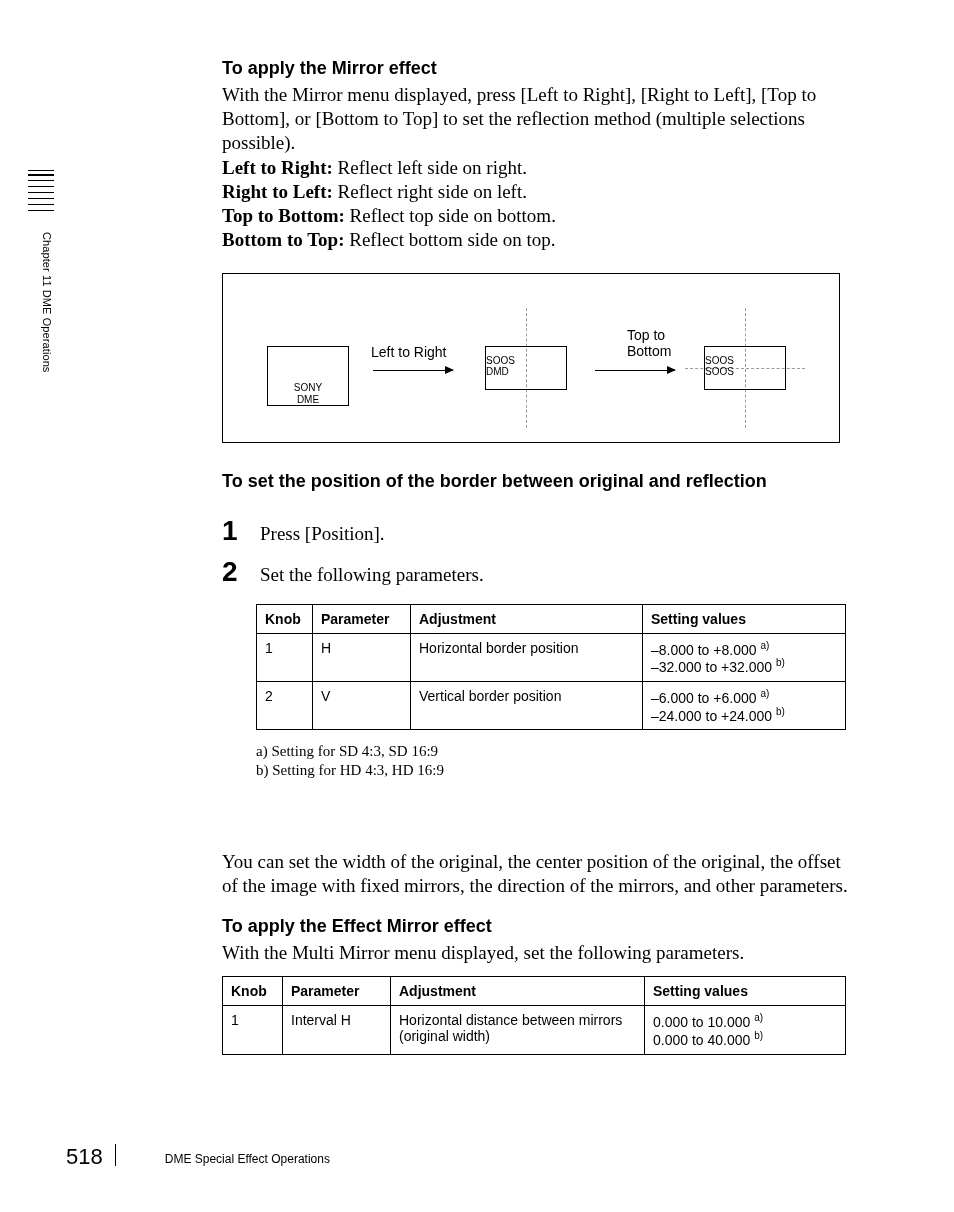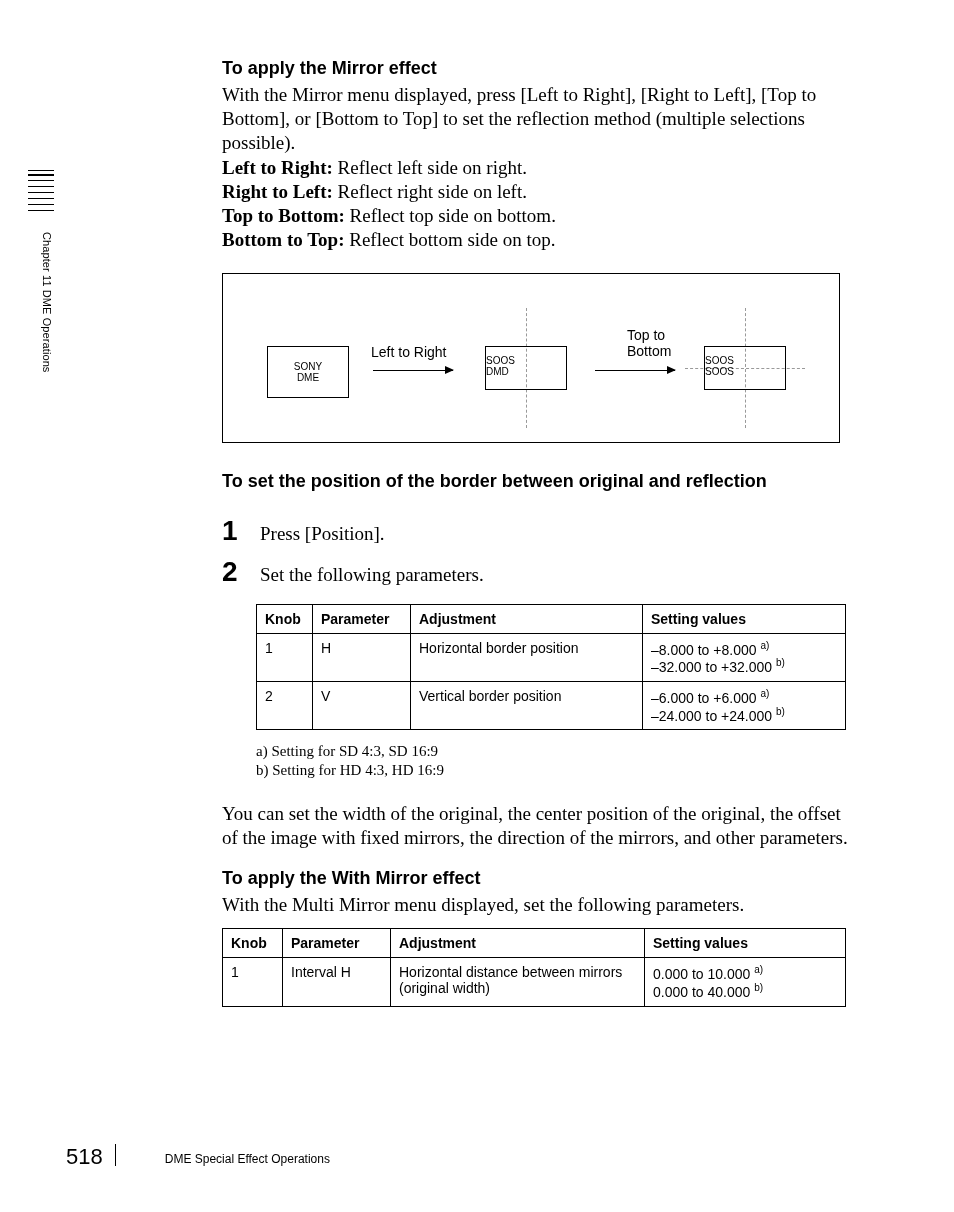--- a/index.html
+++ b/index.html
@@ -28,21 +28,21 @@
   .content { position: absolute; left: 222px; top: 58px; width: 630px; }
 
   .h-sub { font-family: Helvetica, Arial, sans-serif; font-weight: bold; font-size: 18px; margin-bottom: 4px; }
   .body-para { font-size: 19px; line-height: 1.25; margin-bottom: 2px; }
 
   .def-line { font-size: 19px; line-height: 1.25; }
   .def-line b { font-weight: bold; }
 
   
   .figure { margin-top: 22px; border: 1px solid #000; width: 618px; height: 170px; position: relative; font-family: Helvetica, Arial, sans-serif; }
-  .fig-box { position: absolute; border: 1px solid #000; width: 82px; height: 52px; display: flex; align-items: center; justify-content: center; text-align: center; font-size: 10px; line-height: 1.15; }
+  .fig-box { position: absolute; border: 1px solid #000; width: 82px; height: 60px; display: flex; align-items: flex-end; justify-content: center; text-align: center; font-size: 10px; line-height: 1.15; }
   .fig-label { position: absolute; font-size: 14px; }
   .arrow { position: absolute; height: 1px; background: #000; }
   .arrow::after { content: ""; position: absolute; right: -1px; top: -4px; border-left: 9px solid #000; border-top: 4.5px solid transparent; border-bottom: 4.5px solid transparent; }
   .dashed-v { position: absolute; width: 0; border-left: 1px dashed #999; }
   .dashed-h { position: absolute; height: 0; border-top: 1px dashed #999; }
   .mirbox-text { position: absolute; width: 82px; height: 44px; border: 1px solid #000; font-size: 10px; display: flex; align-items: center; justify-content: center; text-align: center; }
   .mirtxt { position: absolute; font-size: 10px; text-align: left; line-height: 1.1; }
 
   
   .steps { margin-top: 24px; }
@@ -175,24 +175,24 @@
     </tbody>
       </table>
 
     <div class="footnotes">
       <div>a) Setting for SD 4:3, SD 16:9</div>
       <div>b) Setting for HD 4:3, HD 16:9</div>
     </div>
   </div>
 
 
-  <div style="position:absolute; left:222px; top:802px; width:630px;">
+  <div style="position:absolute; left:222px; top:850px; width:630px;">
     <div class="body-para">You can set the width of the original, the center position of the original, the offset of the image with fixed mirrors, the direction of the mirrors, and other parameters.</div>
 
-    <div class="h-sub" style="margin-top:18px;">To apply the With Mirror effect</div>
+    <div class="h-sub" style="margin-top:18px;">To apply the Effect Mirror effect</div>
     <div class="body-para">With the Multi Mirror menu displayed, set the following parameters.</div>
 
     <table class="param2">
       <tbody>
           <tr>
         <th class="col-knob">Knob</th>
         <th class="col-param">Parameter</th>
         <th class="col-adj">Adjustment</th>
         <th>Setting values</th>
       </tr>

